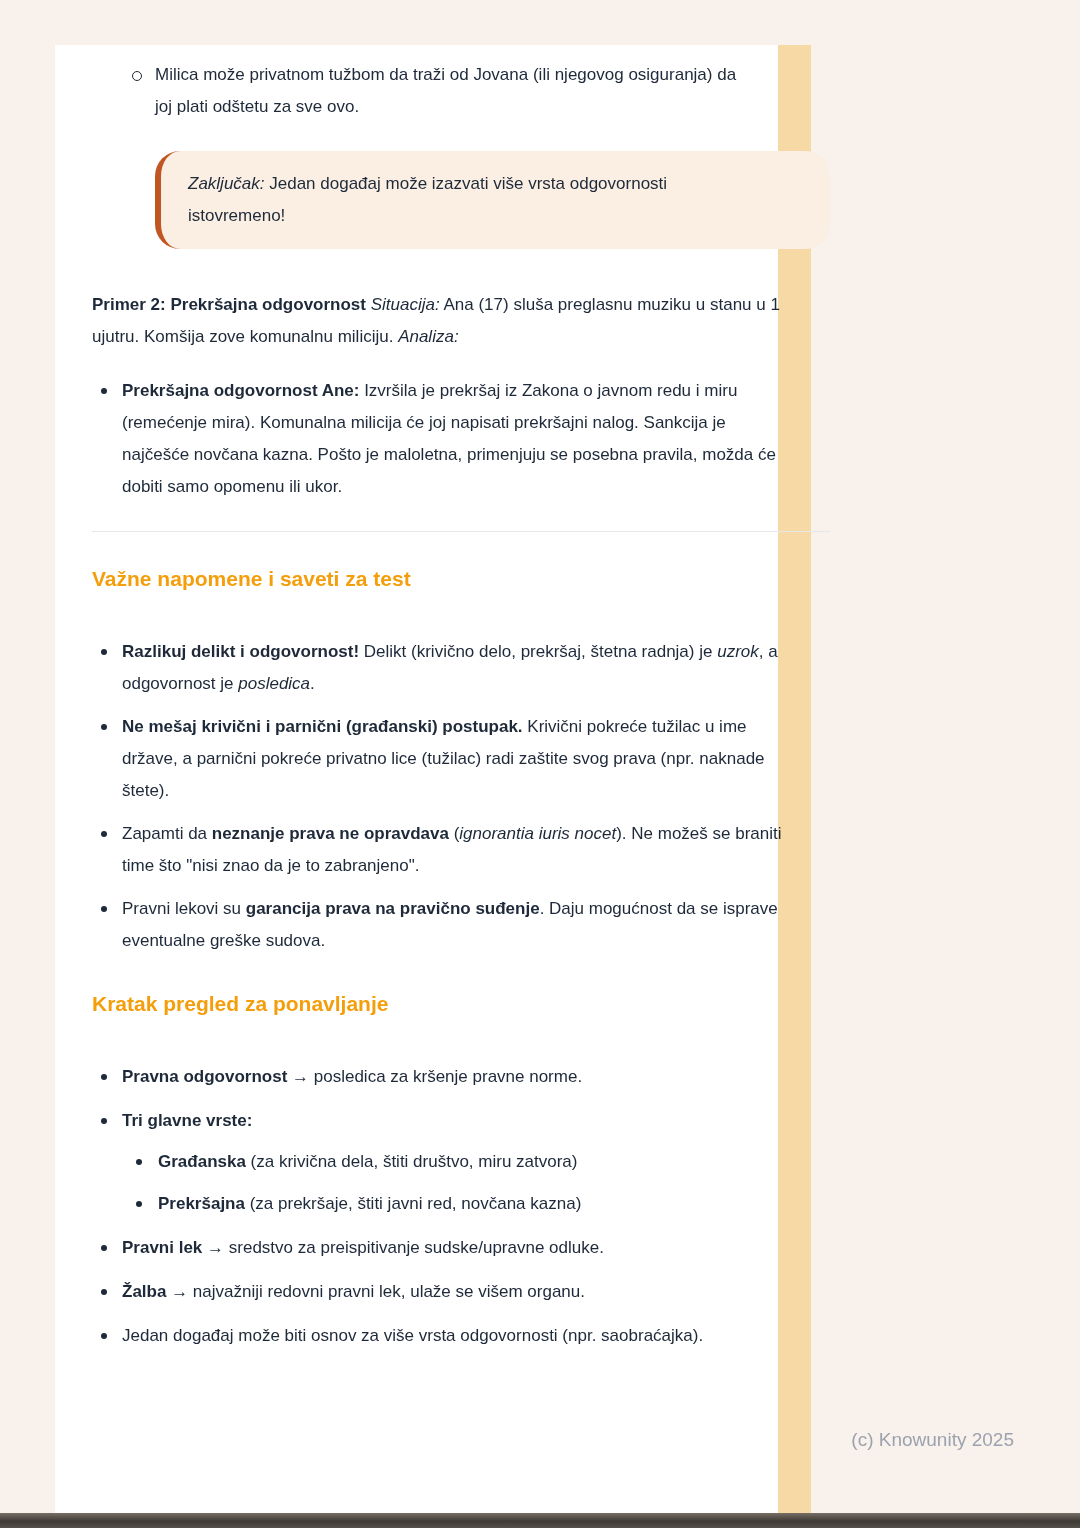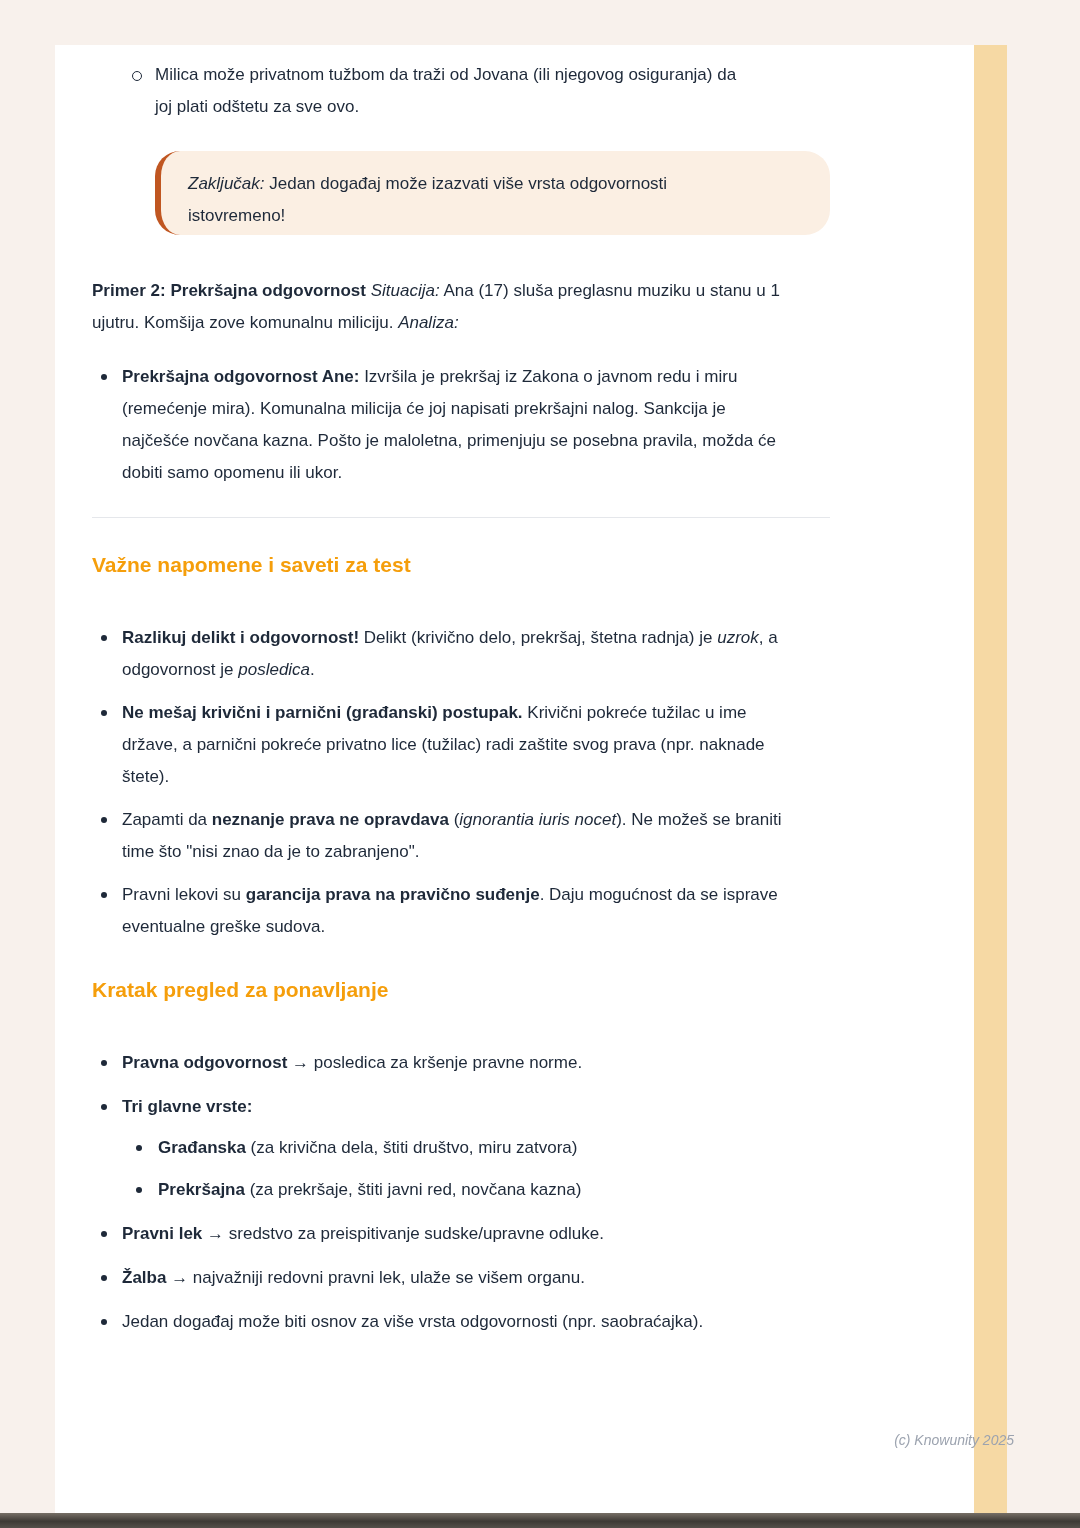--- a/index.html
+++ b/index.html
@@ -18,21 +18,21 @@
   body{
     position:relative;
     background:var(--background);
     font-family:"Liberation Sans","DejaVu Sans",sans-serif;
     color:var(--text);
     overflow:hidden;
   }
   .page-card{
     position:absolute;
     left:55px; top:45px;
-    width:952px; height:1468px;
+    width:756px; height:1468px;
     background:var(--card-background);
   }
   .stripe{
     position:absolute; top:0; right:0;
     width:33px; height:100%;
     background:var(--stripe);
   }
   .content{
     position:relative;
     padding:14px 0 0 37px;
@@ -53,21 +53,21 @@
   .li-circle{padding-left:63px;margin-bottom:0;}
   .li-circle::before{
     left:40px; top:12px;
     width:8px; height:8px;
     background:transparent;
     border:1.5px solid var(--text);
   }
   .callout{
     margin:28px 0 15px 63px;
     width:675px;
-    padding:17px 70px 3px 27px;
+    padding:17px 70px 17px 27px;
     border-left:6px solid var(--callout-border);
     background:var(--callout-background);
     border-radius:25px;
   }
   .paragraph{margin-top:40px;max-width:700px;}
   .example-list{margin-top:22px;max-width:700px;}
   .example-list .li{margin-bottom:0;}
   .divider{
     margin-top:28px;
     border:none;
@@ -83,24 +83,23 @@
   }
   .section-list{margin-top:40px;max-width:700px;}
   .review-list{max-width:640px;}
   .review-list .li{margin-bottom:12px;}
   .sub-list{margin-top:9px;}
   .sub-list .li{padding-left:36px;margin-bottom:10px;}
   .sub-list .li::before{left:14px;}
   .footer{
     position:absolute;
     top:1432px; right:66px;
-    font-size:14px;
+    font-size:19px;
     line-height:16px;
     color:var(--muted);
-    font-style:italic;
   }
   .bottom-band{
     position:absolute; bottom:0; left:0;
     width:100%; height:15px;
     background:linear-gradient(180deg,#776F66 0%,#3E3A35 55%,#55504A 100%);
   }
 </style>
 </head>
 <body>
 

